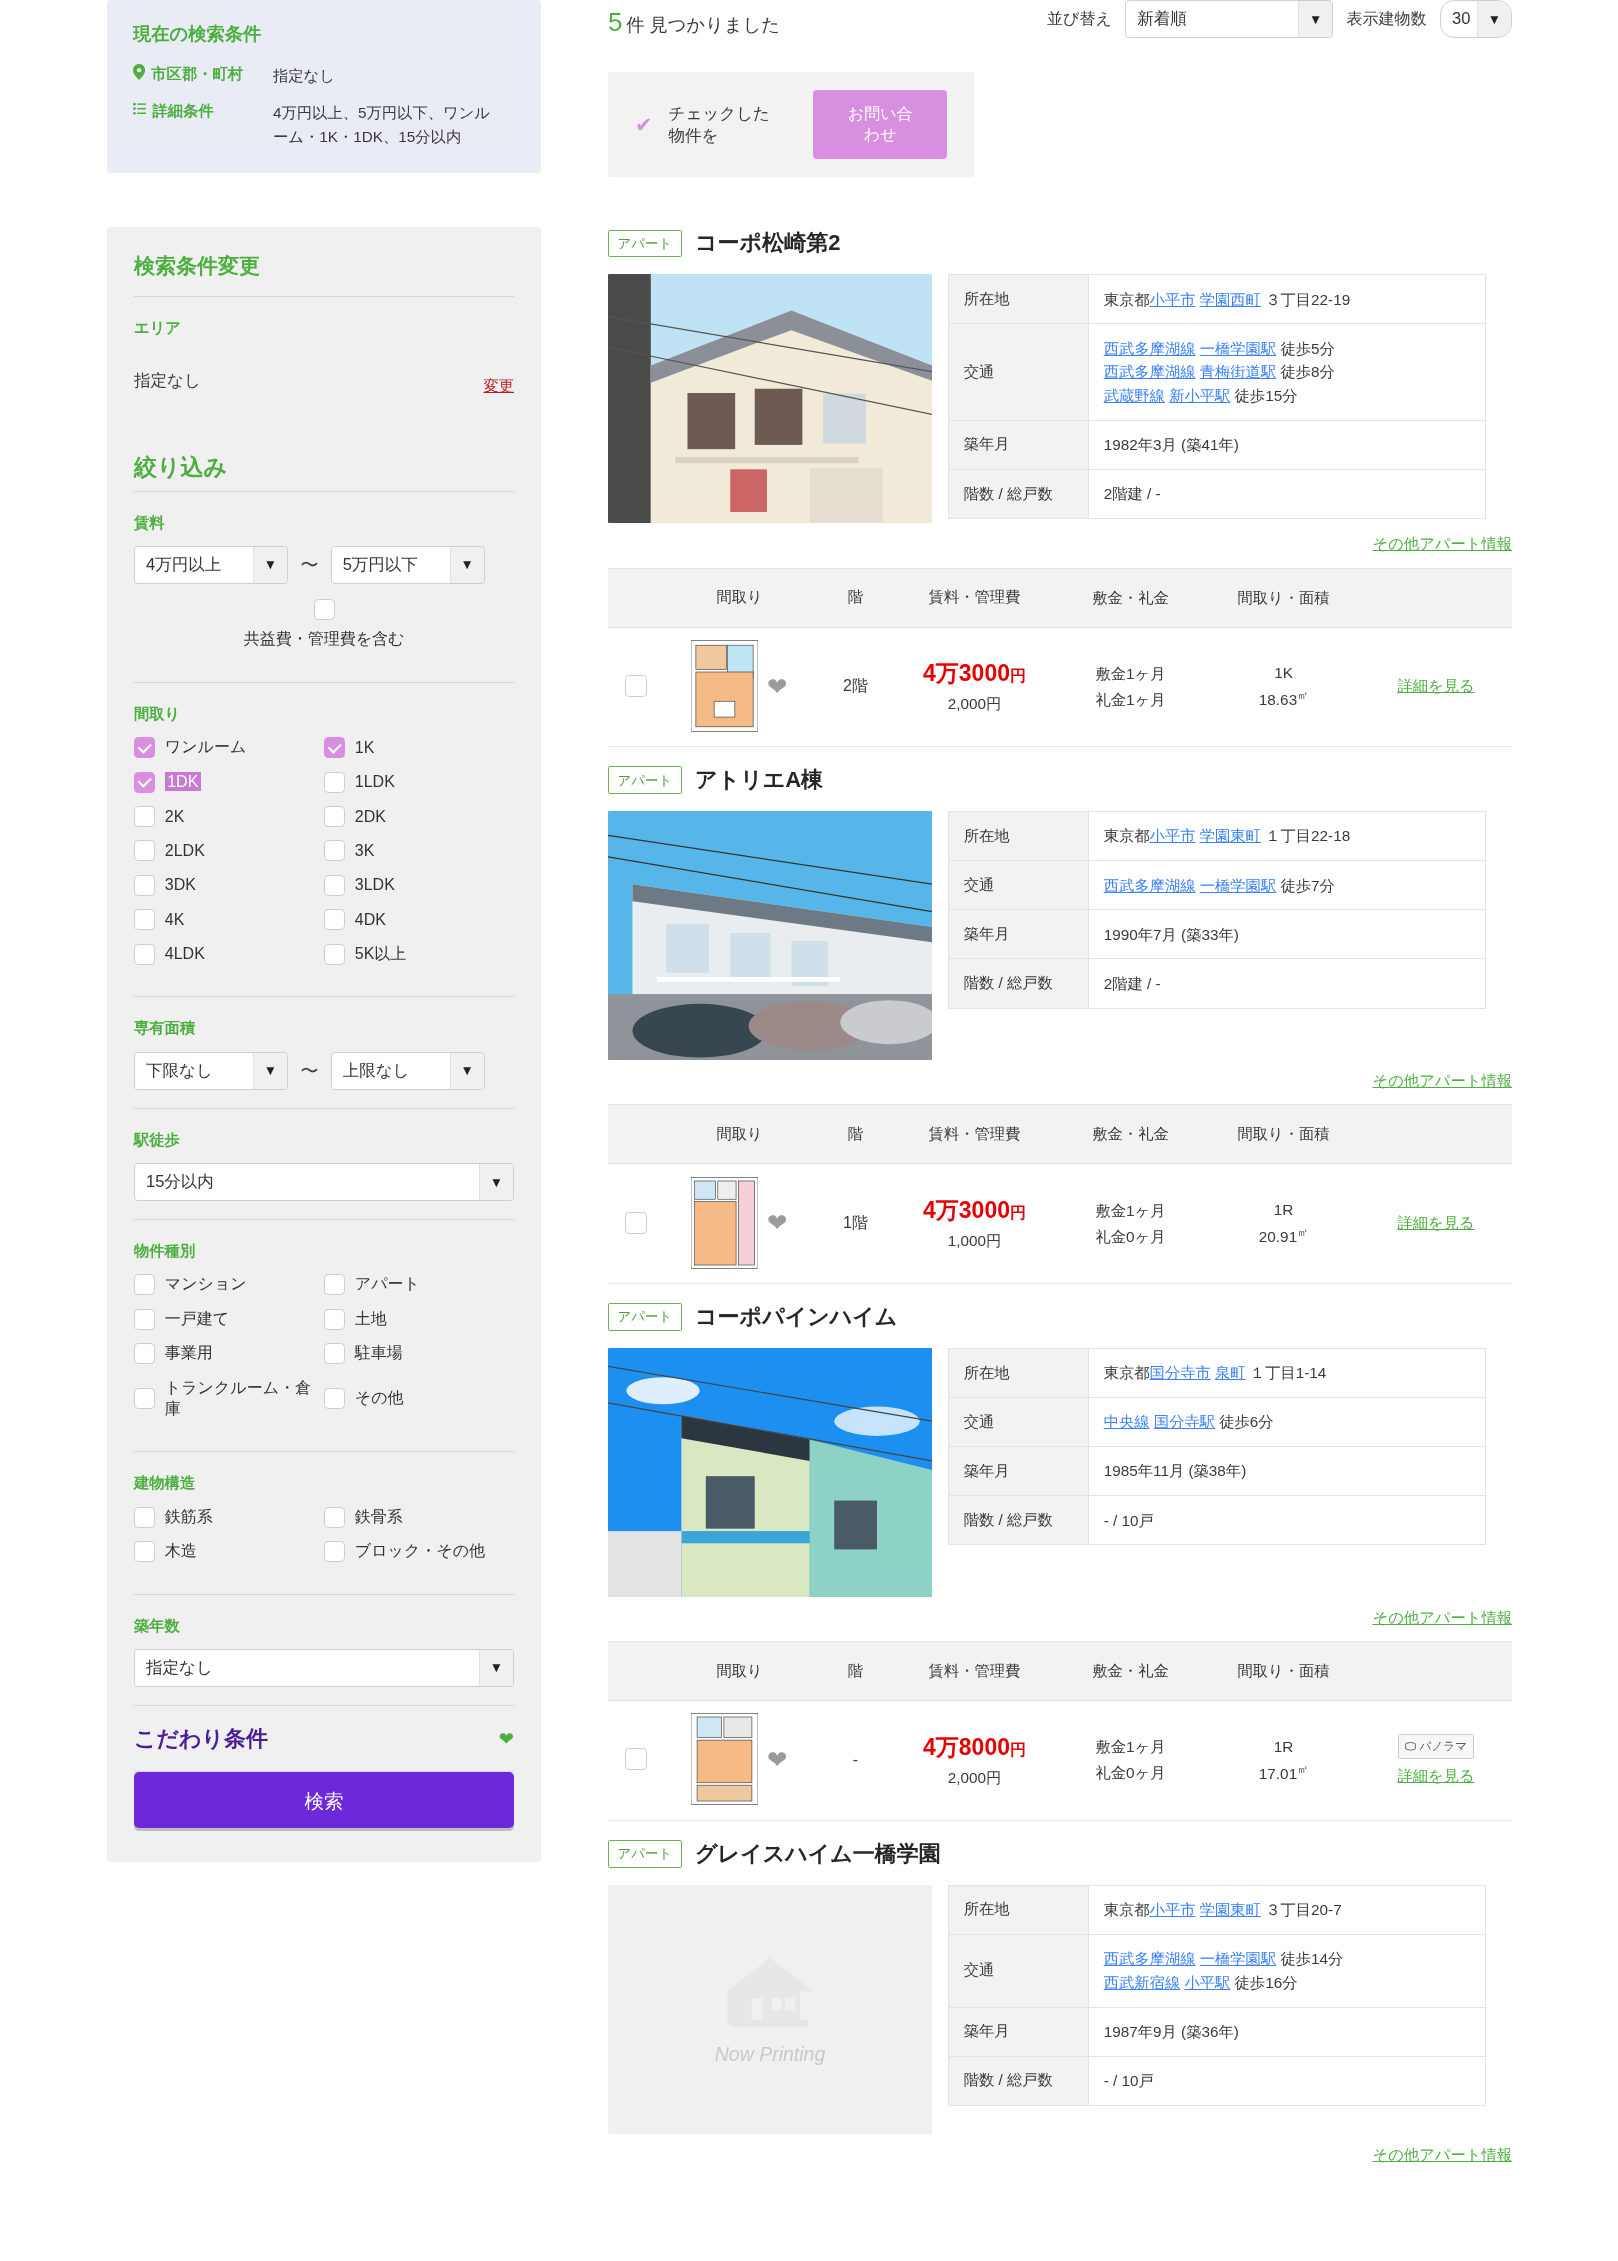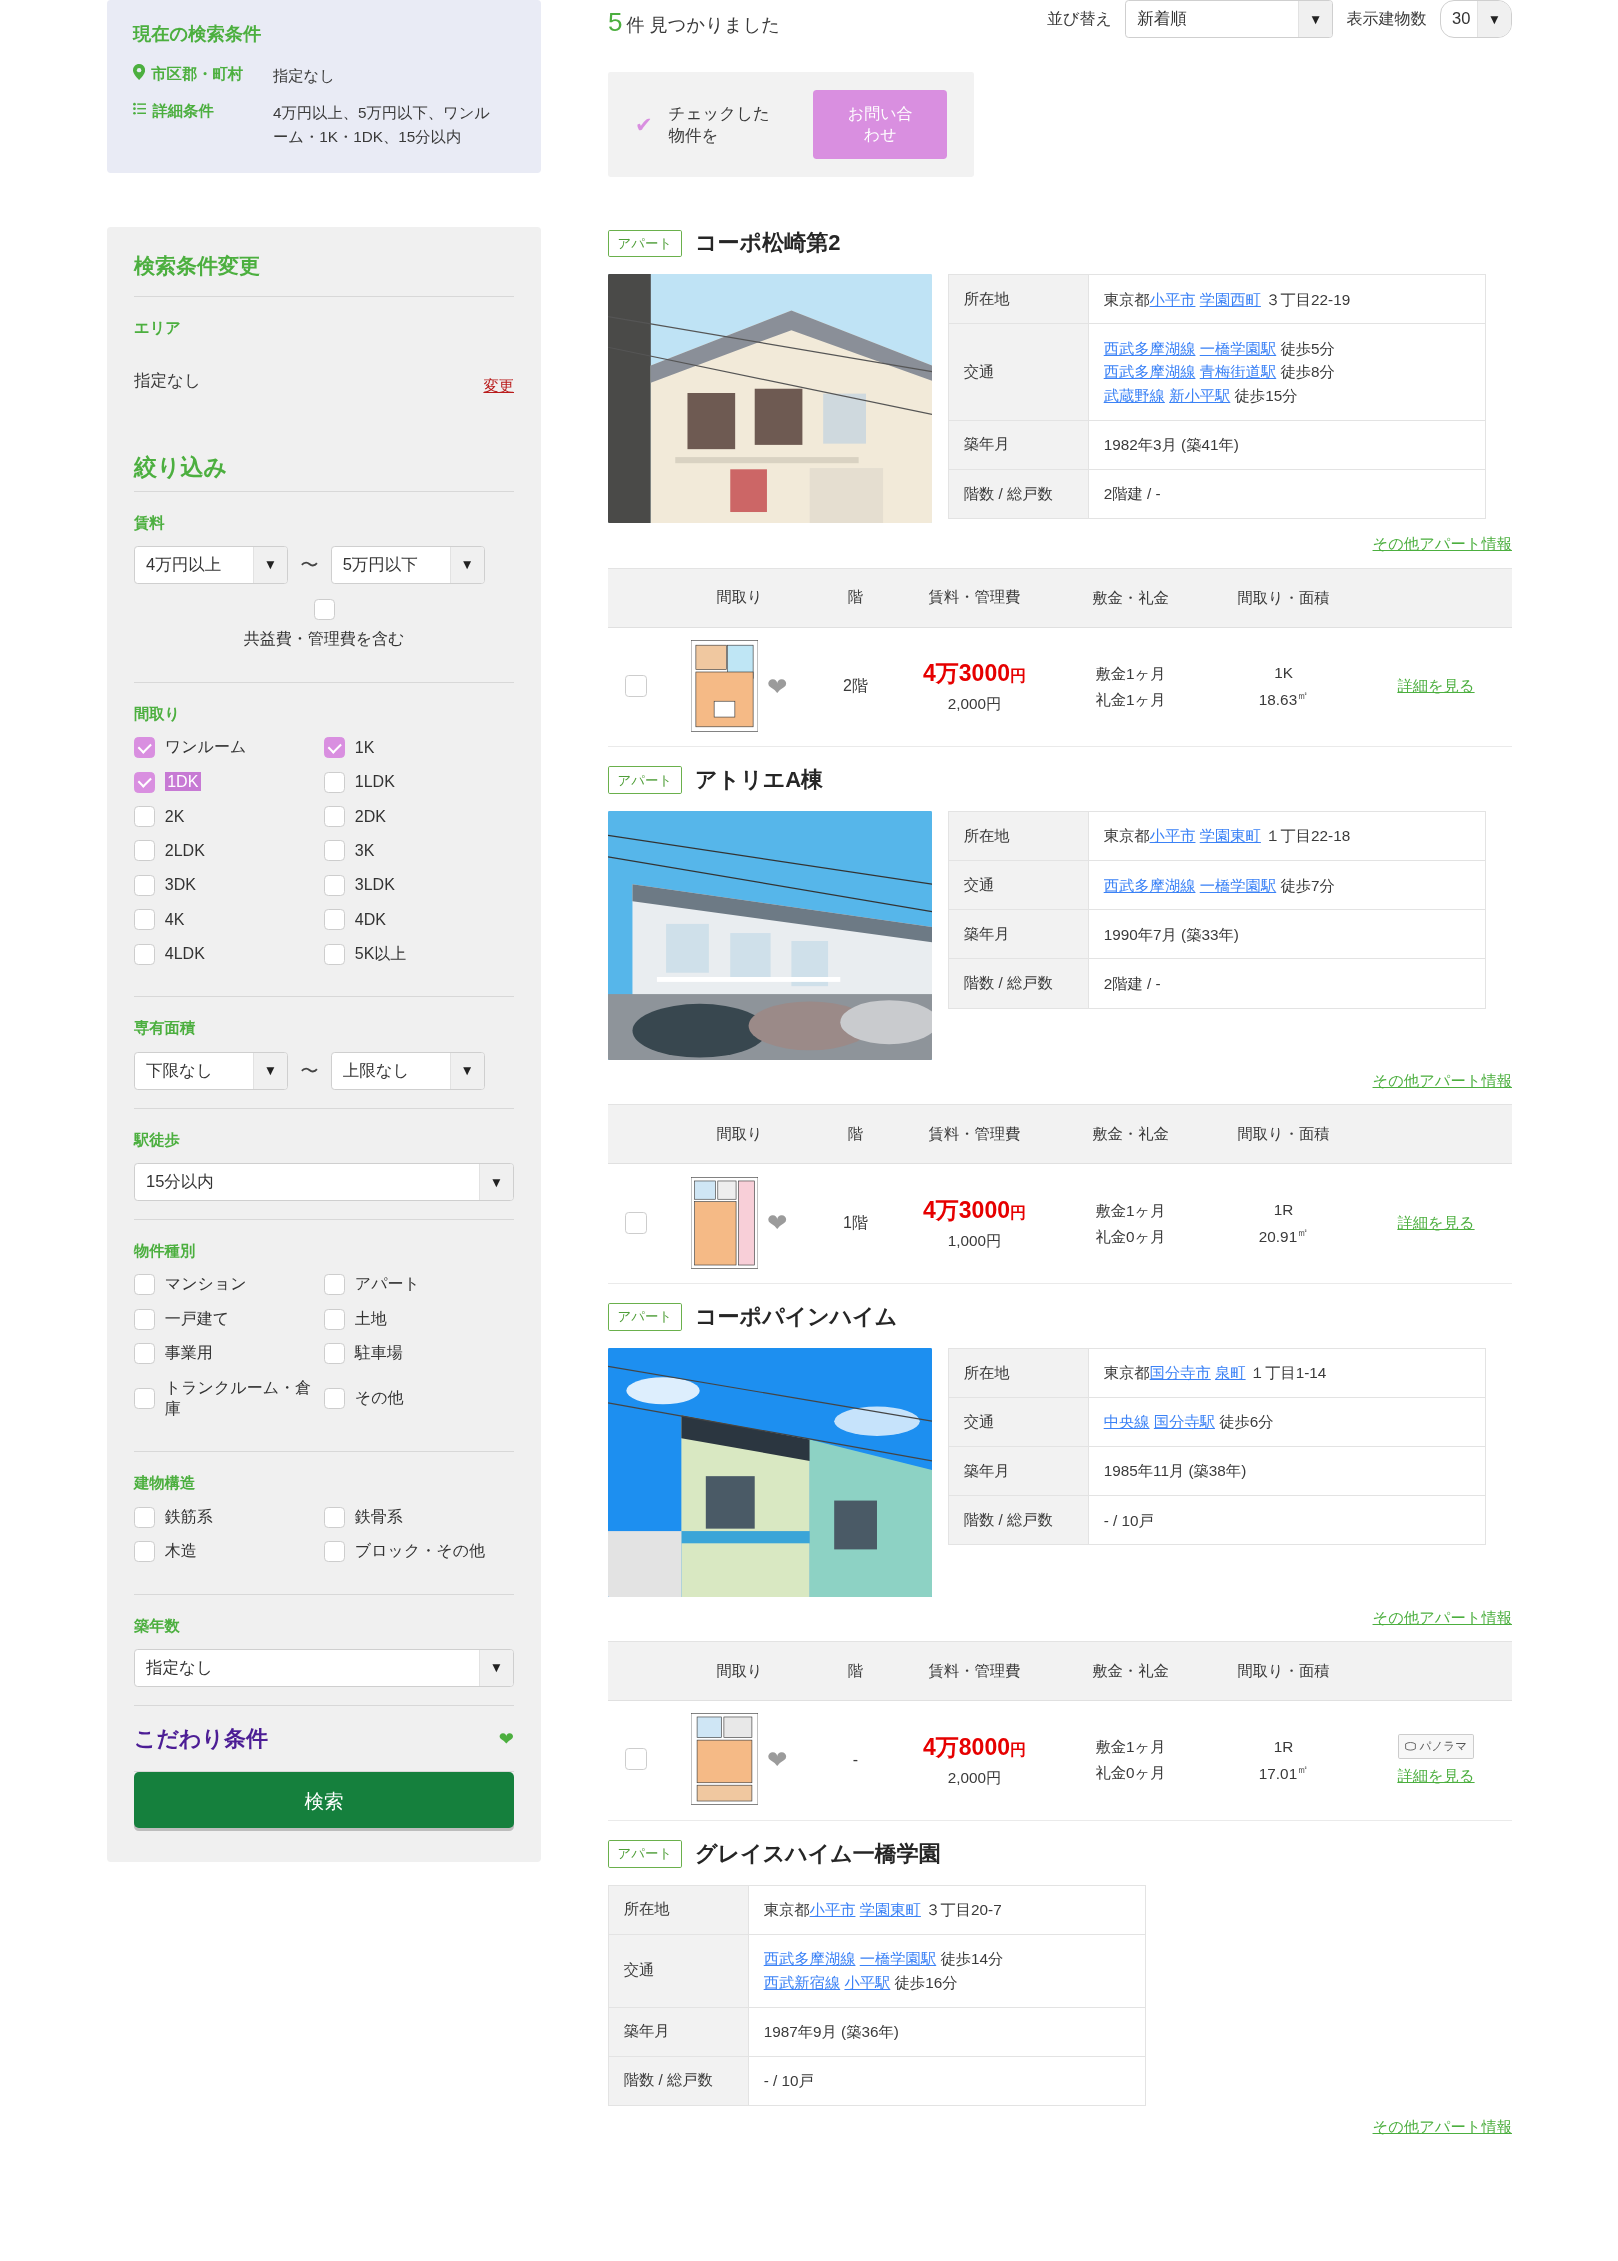--- a/index.html
+++ b/index.html
@@ -137,21 +137,21 @@
   .sel-hl { background: #c77ad4; color:#ffffff; padding: 1.2px 2.4px; }
 
   .count-line { text-align:center; font-size: 17px; color:#333; padding: 21px 0 18.3px 0; }
   .count-line b { color:#4caf3f; font-size: 24.4px; font-weight:400; padding: 0 4.9px; }
   .kodawari { display:flex; align-items:center; justify-content:space-between; padding: 18.3px 0 17px 0; }
   .kodawari span.t { color:#4c1d95; font-size:22px; font-weight:bold; }
   .chev { color:#4caf3f; font-size: 18.3px; }
 
   .search-btn {
     display:block; width:100%; height: 56px; line-height: 56px;
-    background: #15803d; color:#fff; font-size: 19.5px; text-align:center;
+    background: #6d28d9; color:#fff; font-size: 19.5px; text-align:center;
     border: 0; border-radius: 4.9px; cursor:pointer;
     box-shadow: 0 3.1px 0 #bdbdbd;
     font-family: inherit;
   }
 
   
   .results-head { display:flex; align-items:flex-end; margin-bottom: 34px; }
   .res-count { font-size: 18.3px; color:#3a3a3a; }
   .res-count b { color:#4caf3f; font-size: 26px; font-weight:400; padding-right: 3.7px; }
   .res-controls { margin-left:auto; display:flex; align-items:center; gap: 13.4px; }
@@ -773,20 +773,32 @@
       </tr>
               </tbody>
             </table>
           </div>
           <div class="prop">
             <div class="prop-head">
               <span class="badge-type">アパート</span>
               <span class="prop-name">グレイスハイム一橋学園</span>
             </div>
             <div class="prop-body">
+              <div class="photo np">
+                <span class="np-icon">
+         <svg width="92" height="79" viewBox="0 0 150 130">
+           <polygon points="75,8 145,62 125,62 125,118 25,118 5,118 5,62" fill="#e0e0e0"></polygon>
+           <rect x="45" y="74" width="18" height="44" fill="#f0f0f0"></rect>
+           <rect x="78" y="74" width="16" height="20" fill="#f0f0f0"></rect>
+           <rect x="100" y="74" width="16" height="20" fill="#f0f0f0"></rect>
+           <rect x="12" y="110" width="126" height="12" fill="#e0e0e0"></rect>
+         </svg>
+       </span>
+       <span class="np-text">Now Printing</span>
+              </div>
               <table class="spec">
                 <tbody>
                   <tr>
        <td class="k">所在地</td>
        <td class="v">東京都<a class="gl">小平市</a> <a class="gl">学園東町</a> ３丁目20-7</td>
                   </tr>
      <tr>
        <td class="k">交通</td>
        <td class="v">
                       <div><a class="gl">西武多摩湖線</a> <a class="gl">一橋学園駅</a> 徒歩14分</div>

